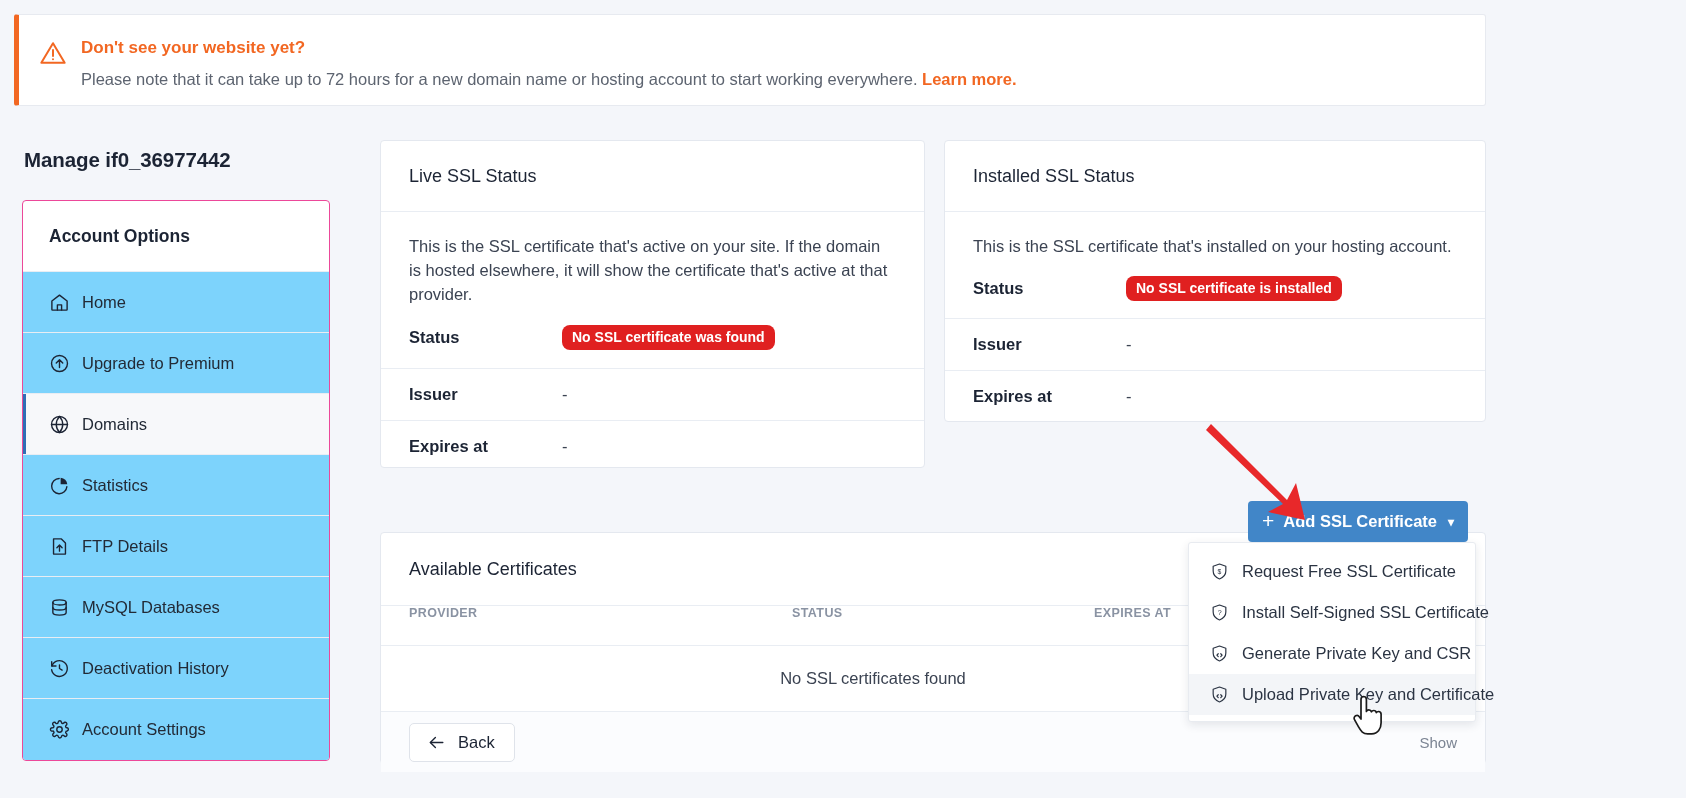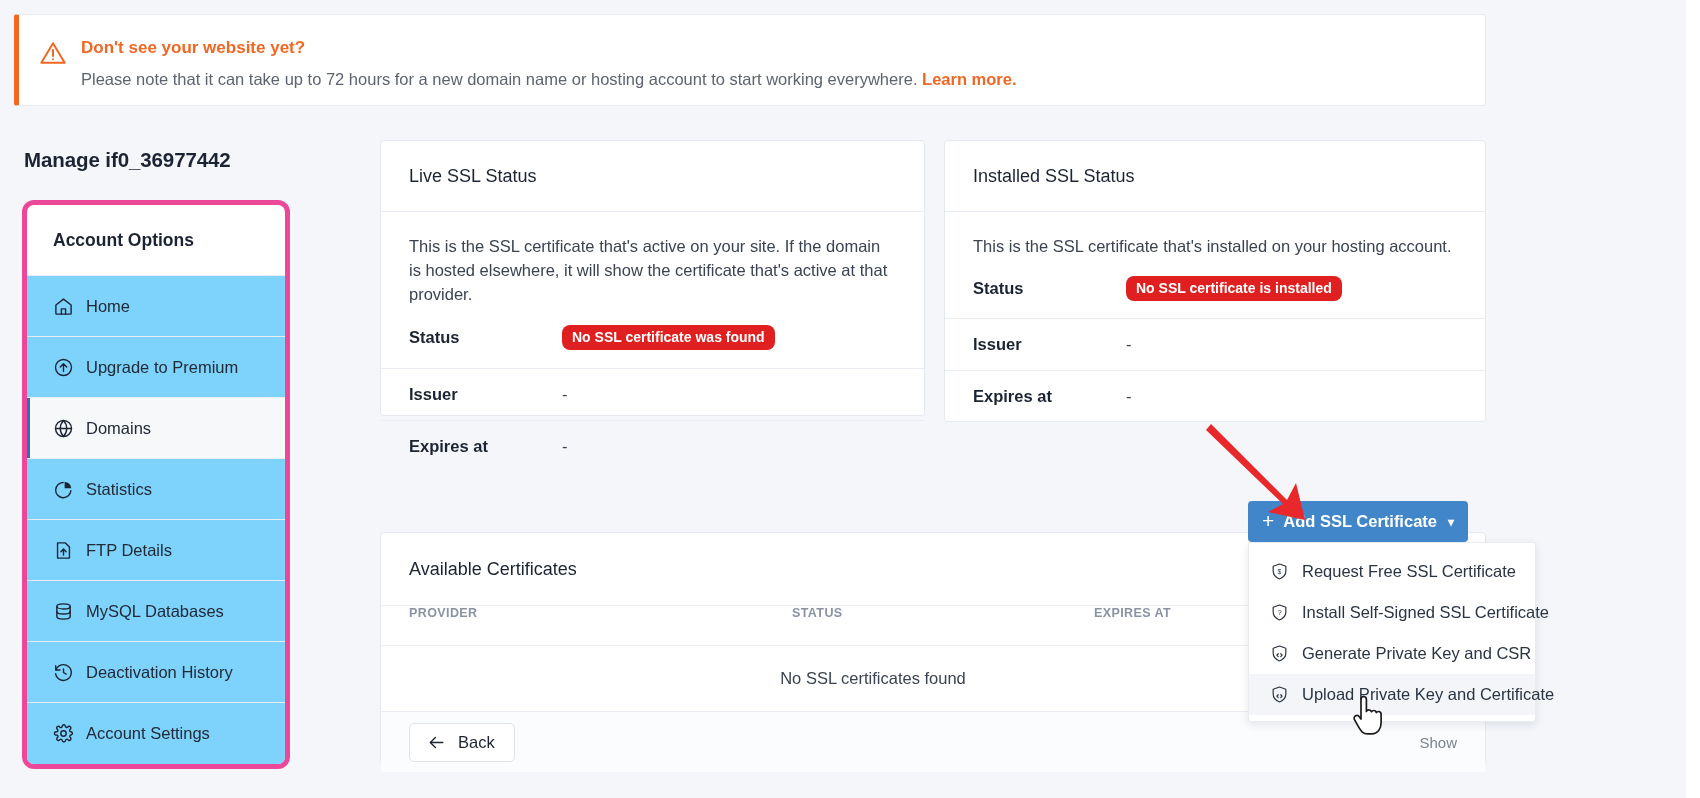--- a/index.html
+++ b/index.html
@@ -58,24 +58,24 @@
   .manage-title {
     font-size: 20.5px;
     font-weight: bold;
     color: #1c2434;
     letter-spacing: -0.1px;
     margin-bottom: 28px;
     padding-left: 2px;
   }
   .side-card {
     background: #ffffff;
-    border: 5px solid #ec4899;
-    border-radius: 12px;
+    border: 1px solid #ec4899;
+    border-radius: 4px;
     overflow: hidden;
-    width: 268px;
+    width: 308px;
   }
   .side-header {
     font-size: 17.5px;
     font-weight: bold;
     color: #1c2434;
     padding: 25px 26px 24px 26px;
     border-bottom: 1px solid #e9edf3;
   }
   .side-item {
     display: flex;
@@ -144,21 +144,21 @@
     color: #ffffff;
     font-size: 14px;
     font-weight: bold;
     border-radius: 8px;
     padding: 5px 10px 6px 10px;
     line-height: 1;
     white-space: nowrap;
   }
 
   
-  #live-card { left: 380px; top: 140px; width: 545px; height: 276px; }
+  #live-card { left: 380px; top: 140px; width: 545px; height: 328px; }
   #live-card .kv-status { padding: 0 28px; display:flex; align-items:center; height: 62px; }
   #live-card .kv-key { width: 153px; }
 
   
   #installed-card { left: 944px; top: 140px; width: 542px; height: 282px; }
   #installed-card .kv-key { width: 153px; }
 
   
   #certs-card {
     left: 380px; top: 494px; width: 1106px; height: 232px;
@@ -240,21 +240,21 @@
     gap: 9px;
     cursor: pointer;
     font-family: inherit;
     z-index: 30;
   }
   #add-ssl-btn .plus { font-size: 21px; font-weight: normal; line-height: 1; margin-top:-2px; }
   #add-ssl-btn .chev { font-size: 12px; margin-left: 2px; margin-top:1px; }
 
   #ssl-menu {
     position: absolute;
-    left: 1248px; top: 542px;
+    left: 1188px; top: 542px;
     width: 288px;
     background: #ffffff;
     border: 1px solid #e8ebf0;
     border-radius: 3px;
     box-shadow: 0 3px 10px rgba(20,30,50,.10);
     padding: 8px 0 6px 0;
     z-index: 25;
   }
   .menu-item {
     display: flex;

